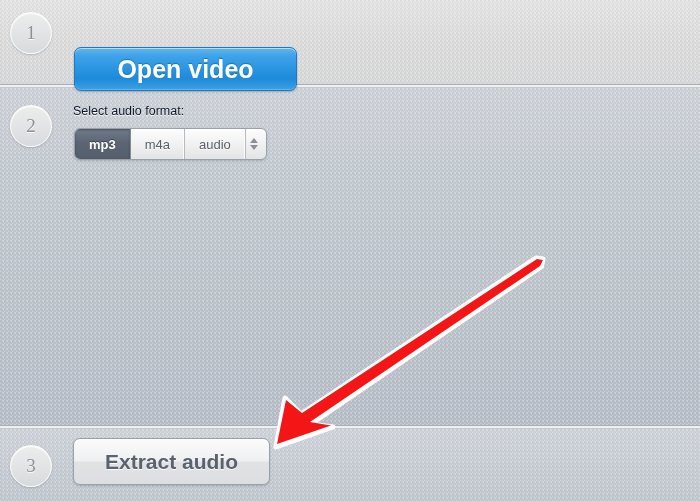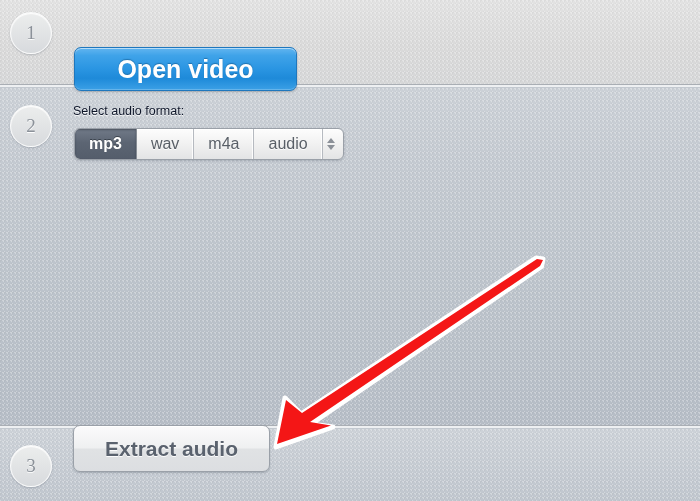--- a/index.html
+++ b/index.html
@@ -149,21 +149,21 @@
       inset 0 1px 0 rgba(255,255,255,0.9);
     box-sizing: border-box;
     overflow: hidden;
     z-index: 8;
   }
   .seg {
     display: flex;
     align-items: center;
     justify-content: center;
     padding: 0 14px;
-    font-size: 16px;
+    font-size: 13px;
     color: #595f67;
     border-right: 1px solid #b6bac0;
     box-shadow: inset -1px 0 0 rgba(255,255,255,0.85);
     text-shadow: 0 1px 0 rgba(255,255,255,0.85);
     cursor: pointer;
     white-space: nowrap;
     box-sizing: border-box;
     height: 100%;
   }
   .seg.selected {
@@ -191,21 +191,21 @@
     width: 0; height: 0;
     border-left: 4px solid transparent;
     border-right: 4px solid transparent;
   }
   .arrow-up   { border-bottom: 5px solid #8b9098; margin-bottom: 2px; }
   .arrow-down { border-top: 5px solid #8b9098; }
 
   
   .btn-extract {
     position: absolute;
-    left: 73px; top: 425px;
+    left: 73px; top: 438px;
     width: 197px; height: 47px;
     border-radius: 7px;
     border: 1px solid #9aa0a8;
     background: linear-gradient(to bottom, #fbfbfc 0%, #eff0f1 48%, #e0e2e4 52%, #dcdee1 100%);
     box-shadow:
       0 1px 2px rgba(90,100,112,0.35),
       inset 0 1px 0 rgba(255,255,255,0.95);
     display: flex;
     align-items: center;
     justify-content: center;
@@ -250,21 +250,20 @@
   <div class="step-circle" id="step-1">1</div>
   <div class="step-circle" id="step-2">2</div>
   <div class="step-circle" id="step-3">3</div>
 
   <div class="btn-open-video">Open video</div>
 
   <div class="format-label">Select audio format:</div>
 
   <div class="segmented">
     <div class="seg selected">mp3</div>
-    <div class="seg">wav</div>
     <div class="seg">m4a</div>
     <div class="seg">audio</div>
     <div class="seg stepper">
       <div class="stepper-arrows">
         <span class="arrow-up"></span>
         <span class="arrow-down"></span>
       </div>
     </div>
   </div>
 

